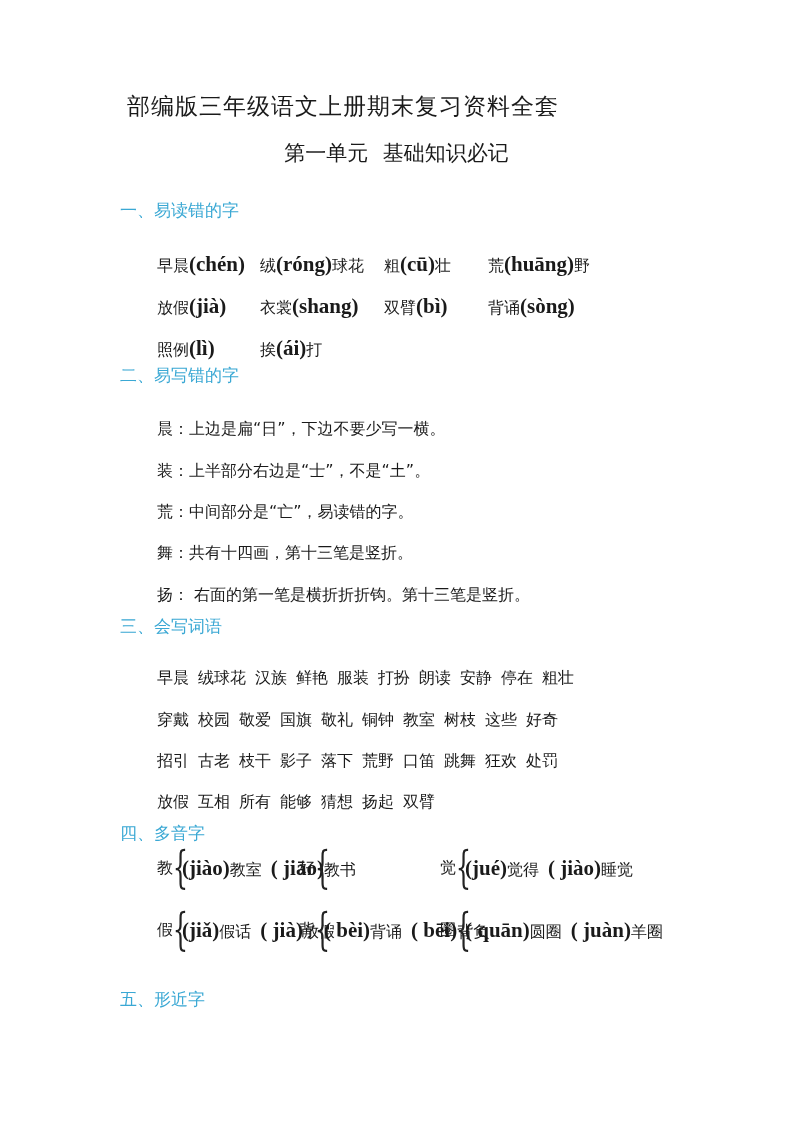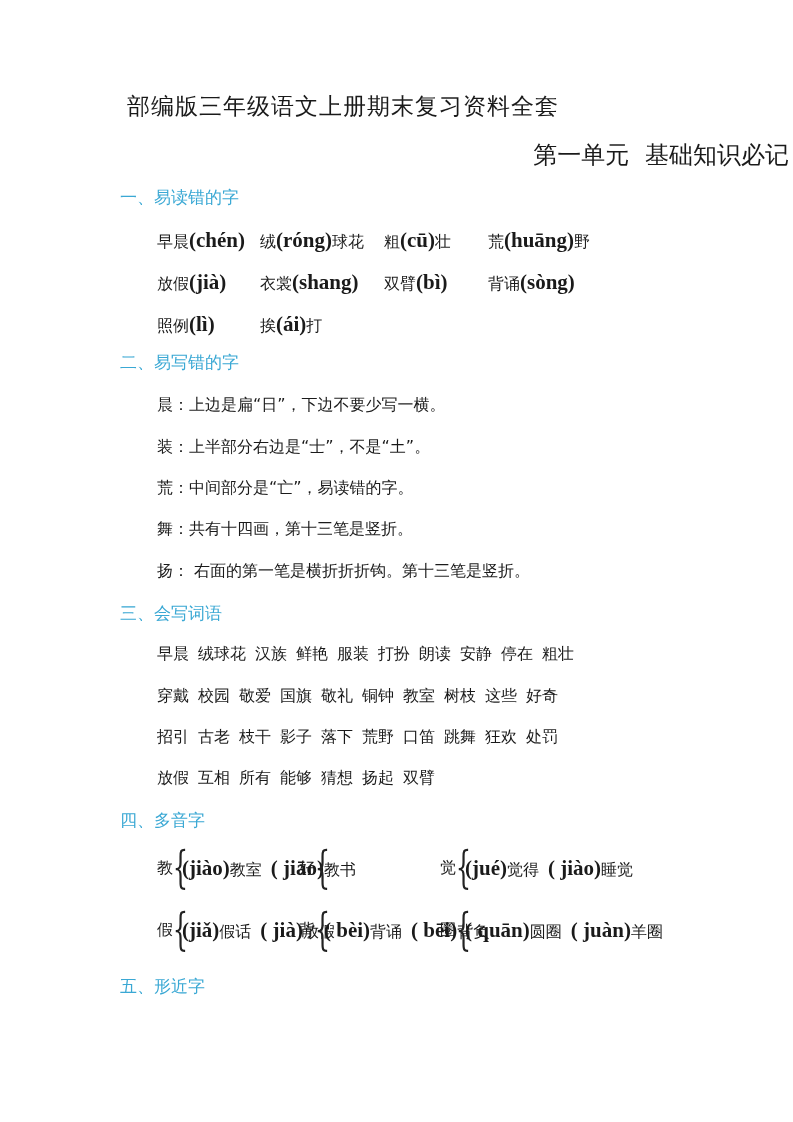--- a/index.html
+++ b/index.html
@@ -1,24 +1,24 @@
 <!DOCTYPE html>
 <html><head>
 <meta charset="utf-8">
 <style>
   html, body { margin: 0; padding: 0; background: #ffffff; }
   body { width: 793px; height: 1122px; position: relative; overflow: hidden;
          font-family: "DejaVu Sans", "Liberation Sans", sans-serif; color: #1a1a1a; }
   .title { position: absolute; left: 0; width: 686px; top: 91px; text-align: center;
            font-size: 23px; letter-spacing: 1px; }
-  .subtitle { position: absolute; left: 0; width: 793px; top: 139px; text-align: right;
-              font-size: 24px; }
+  .subtitle { position: absolute; left: 0; width: 793px; top: 139px; text-align: center;
+              font-size: 21px; }
   .subtitle span { margin: 0 4px; }
-  .heading { position: absolute; left: 120px; font-size: 17px; color: #3aa8d4; }
-  .row { position: absolute; left: 157px; font-size: 16px; white-space: nowrap; }
+  .heading { position: absolute; left: 120px; font-size: 17px; color: #3aa8d4; margin-top: 13px; }
+  .row { position: absolute; left: 157px; font-size: 16px; white-space: nowrap; margin-top: 24px; }
   .cell { position: absolute; top: 0; white-space: nowrap; }
   .py { font-family: "Liberation Serif", serif; font-weight: bold; font-size: 21px; }
   .words span { margin-right: 9px; }
   .poly { position: absolute; display: flex; align-items: center; }
   .poly .ch { font-size: 16px; margin-right: 1px; }
   .poly .brace { font-size: 44px; font-weight: 100; line-height: 1; transform: scaleX(0.55);
                  width: 12px; margin-left: -4px; font-family: "DejaVu Serif", serif; color:#222; }
   .poly .lines { display: flex; flex-direction: row; gap: 9px; font-size: 16px; }
 </style>
 </head>

